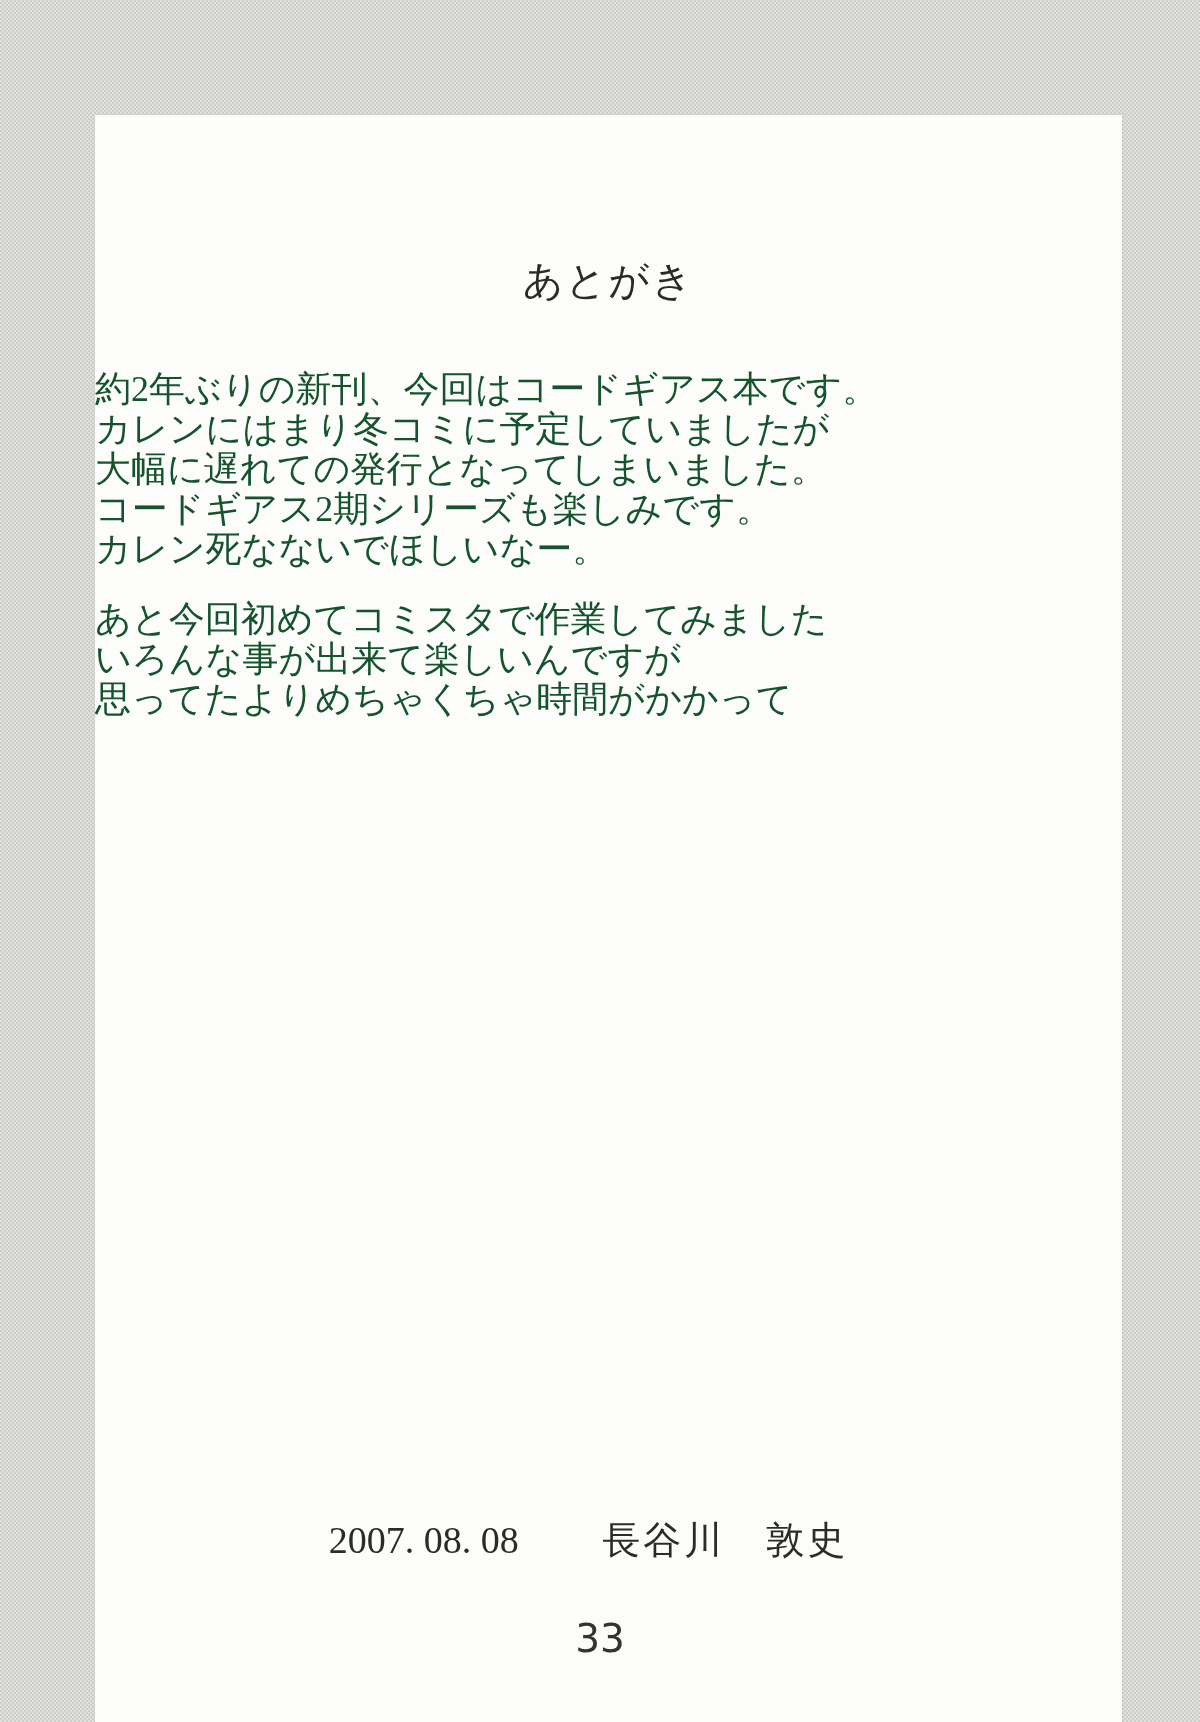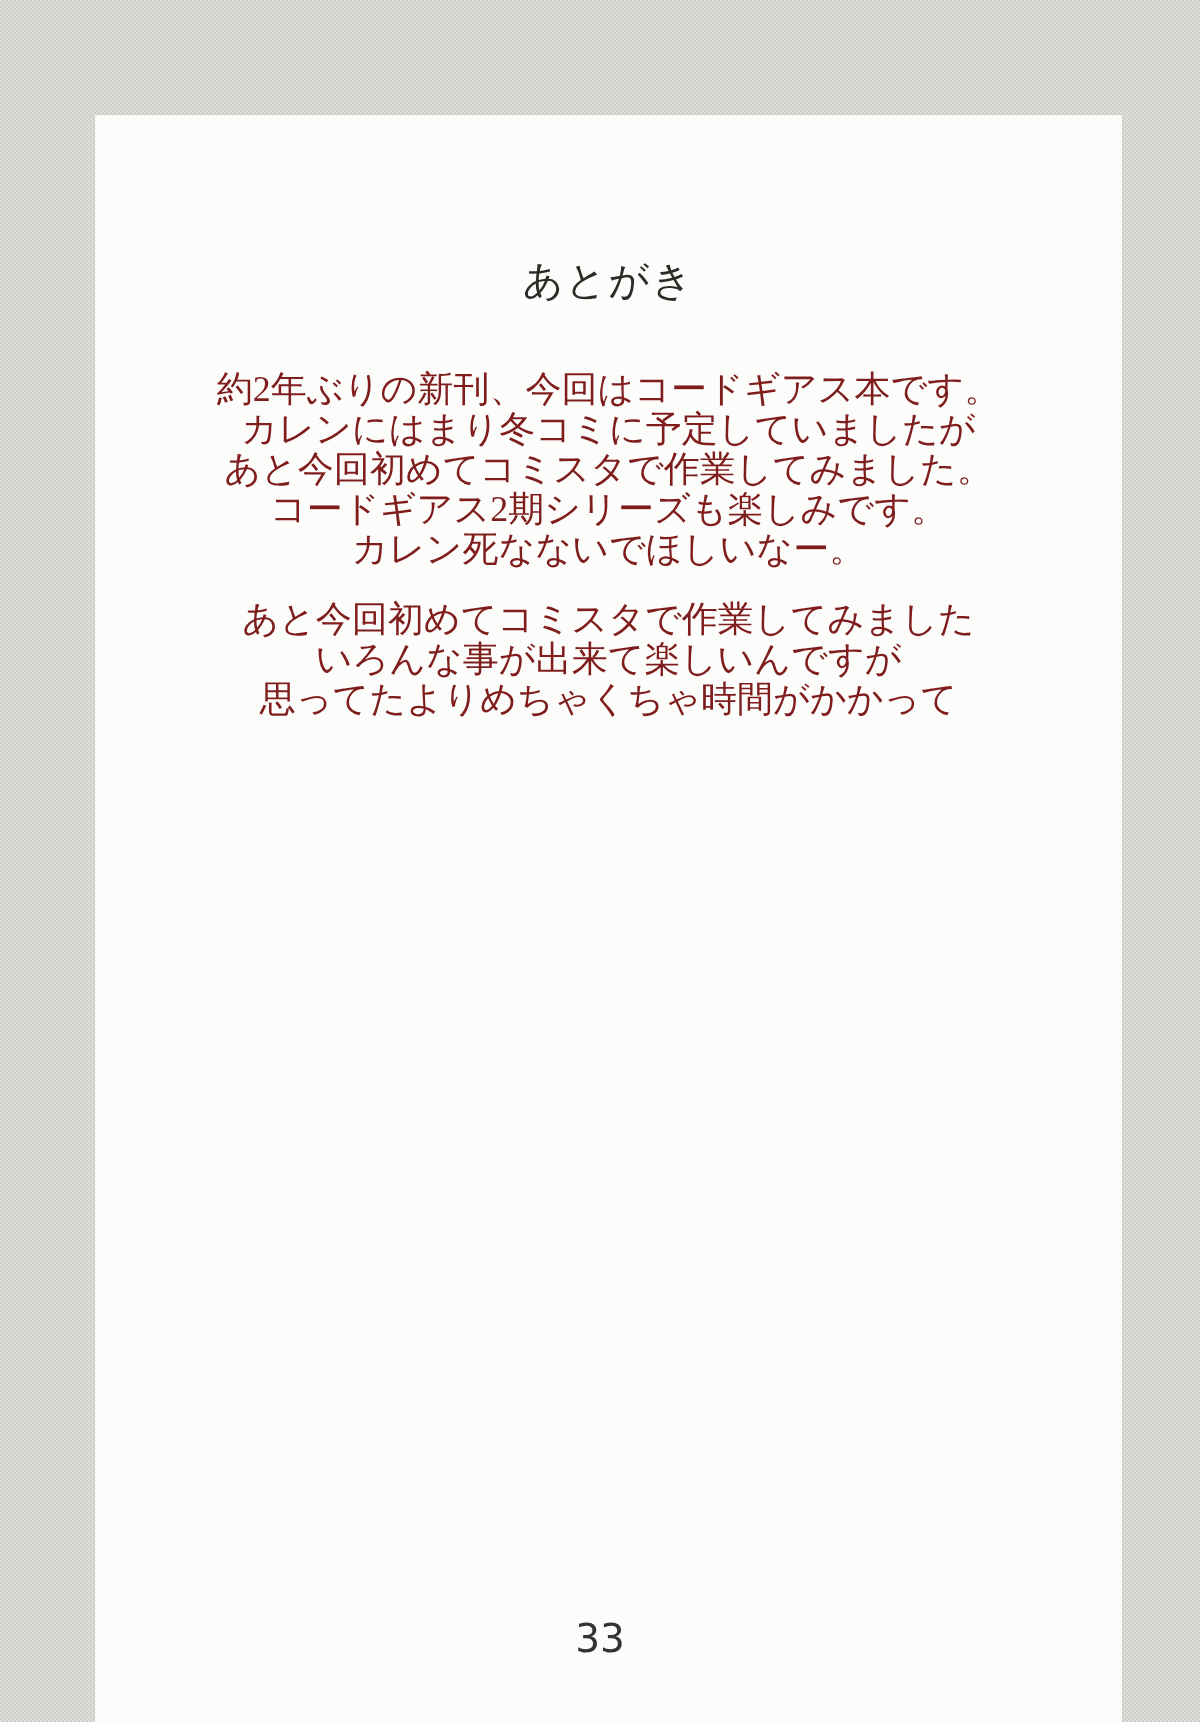--- a/index.html
+++ b/index.html
@@ -38,24 +38,24 @@
     width: 100%;
     text-align: center;
     font-size: 40px;
     letter-spacing: 2px;
     color: #2b2b28;
   }
   .para {
     position: absolute;
     left: 0;
     width: 100%;
-    text-align: center;
+    text-align: left;
     font-size: 36px;
     line-height: 40px;
-    color: #7f1d1d;
+    color: #14532d;
   }
   .para-1 { top: 254px; }
   .para-2 { top: 484px; }
   .colophon {
     position: absolute;
     top: 1400px;
     left: 0;
     width: 100%;
     padding-right: 40px;
     box-sizing: border-box;
@@ -84,27 +84,31 @@
 
 <div class="scan-bg"></div>
 
 <div class="paper">
 
   <div class="afterword-title">あとがき</div>
 
   <div class="para para-1">
     <div>約2年ぶりの新刊、今回はコードギアス本です。</div>
     <div>カレンにはまり冬コミに予定していましたが</div>
-    <div>あと今回初めてコミスタで作業してみました。</div>
+    <div>大幅に遅れての発行となってしまいました。</div>
     <div>コードギアス2期シリーズも楽しみです。</div>
     <div>カレン死なないでほしいなー。</div>
   </div>
 
   <div class="para para-2">
     <div>あと今回初めてコミスタで作業してみました</div>
     <div>いろんな事が出来て楽しいんですが</div>
     <div>思ってたよりめちゃくちゃ時間がかかって</div>
   </div>
 
+  <div class="colophon">
+    <span class="date">2007. 08. 08</span>
+    <span class="author">長谷川　敦史</span>
+  </div>
 
 </div>
 
 <div class="page-number">33</div>
 
 </body></html>

